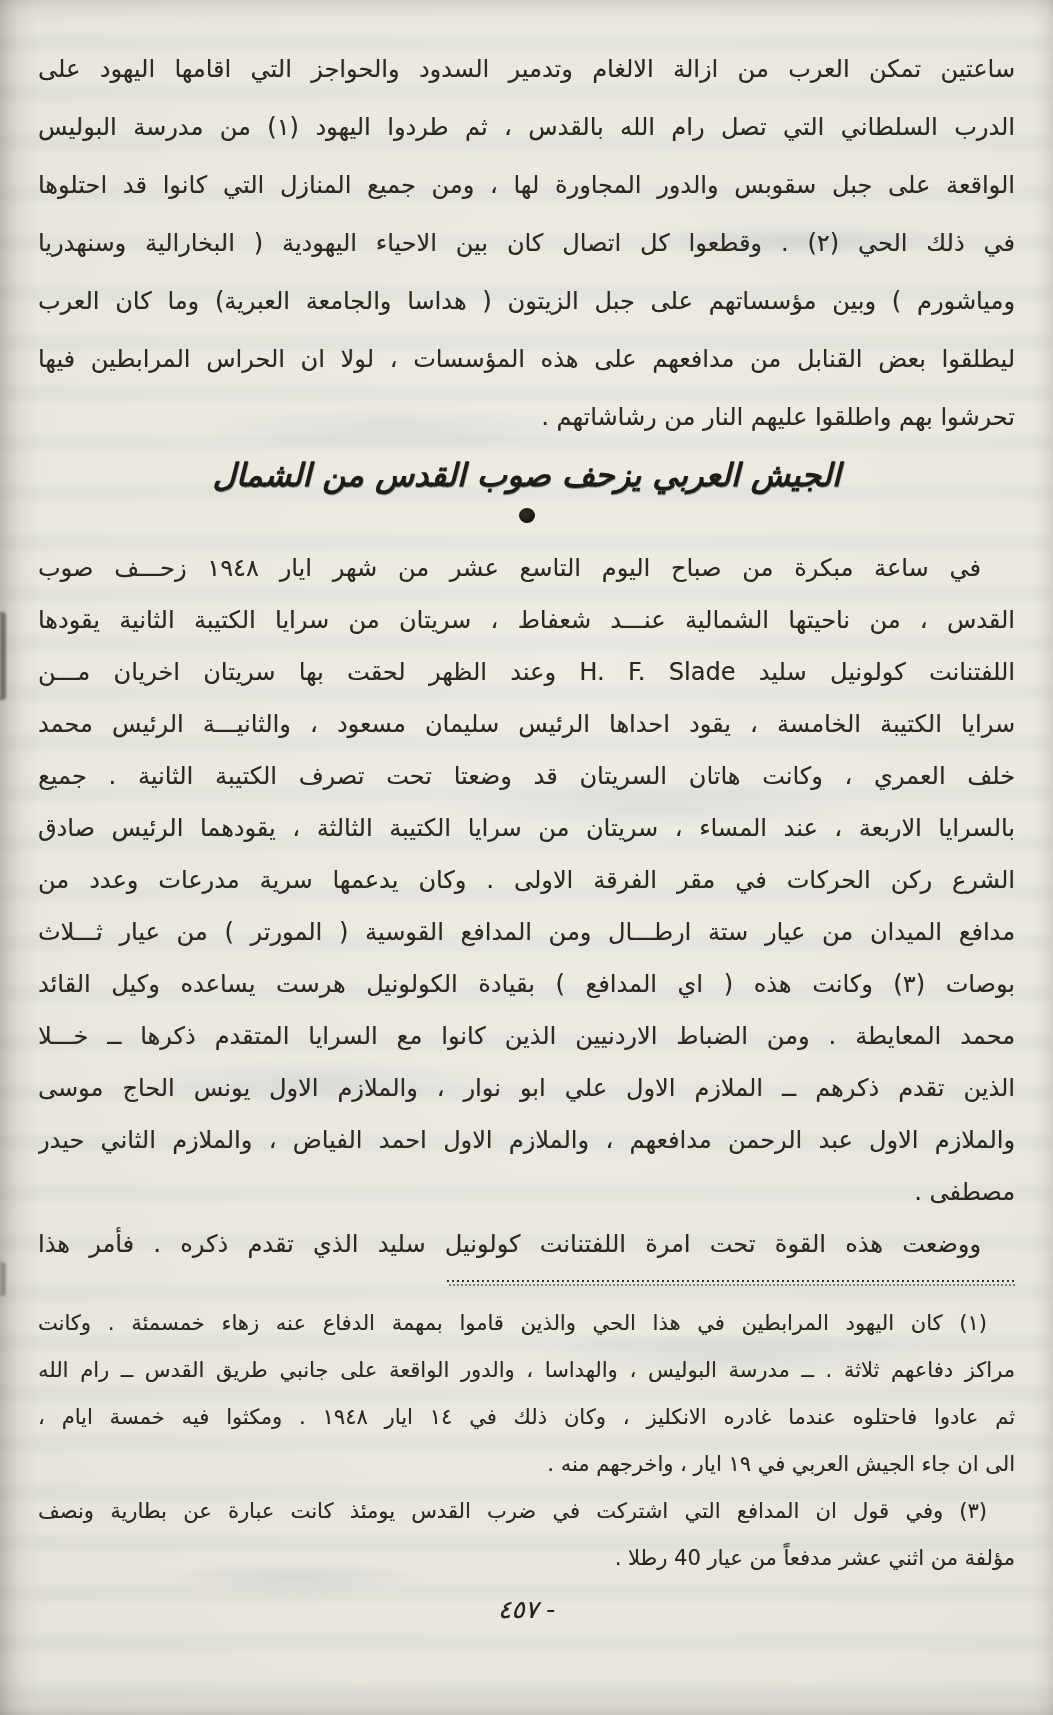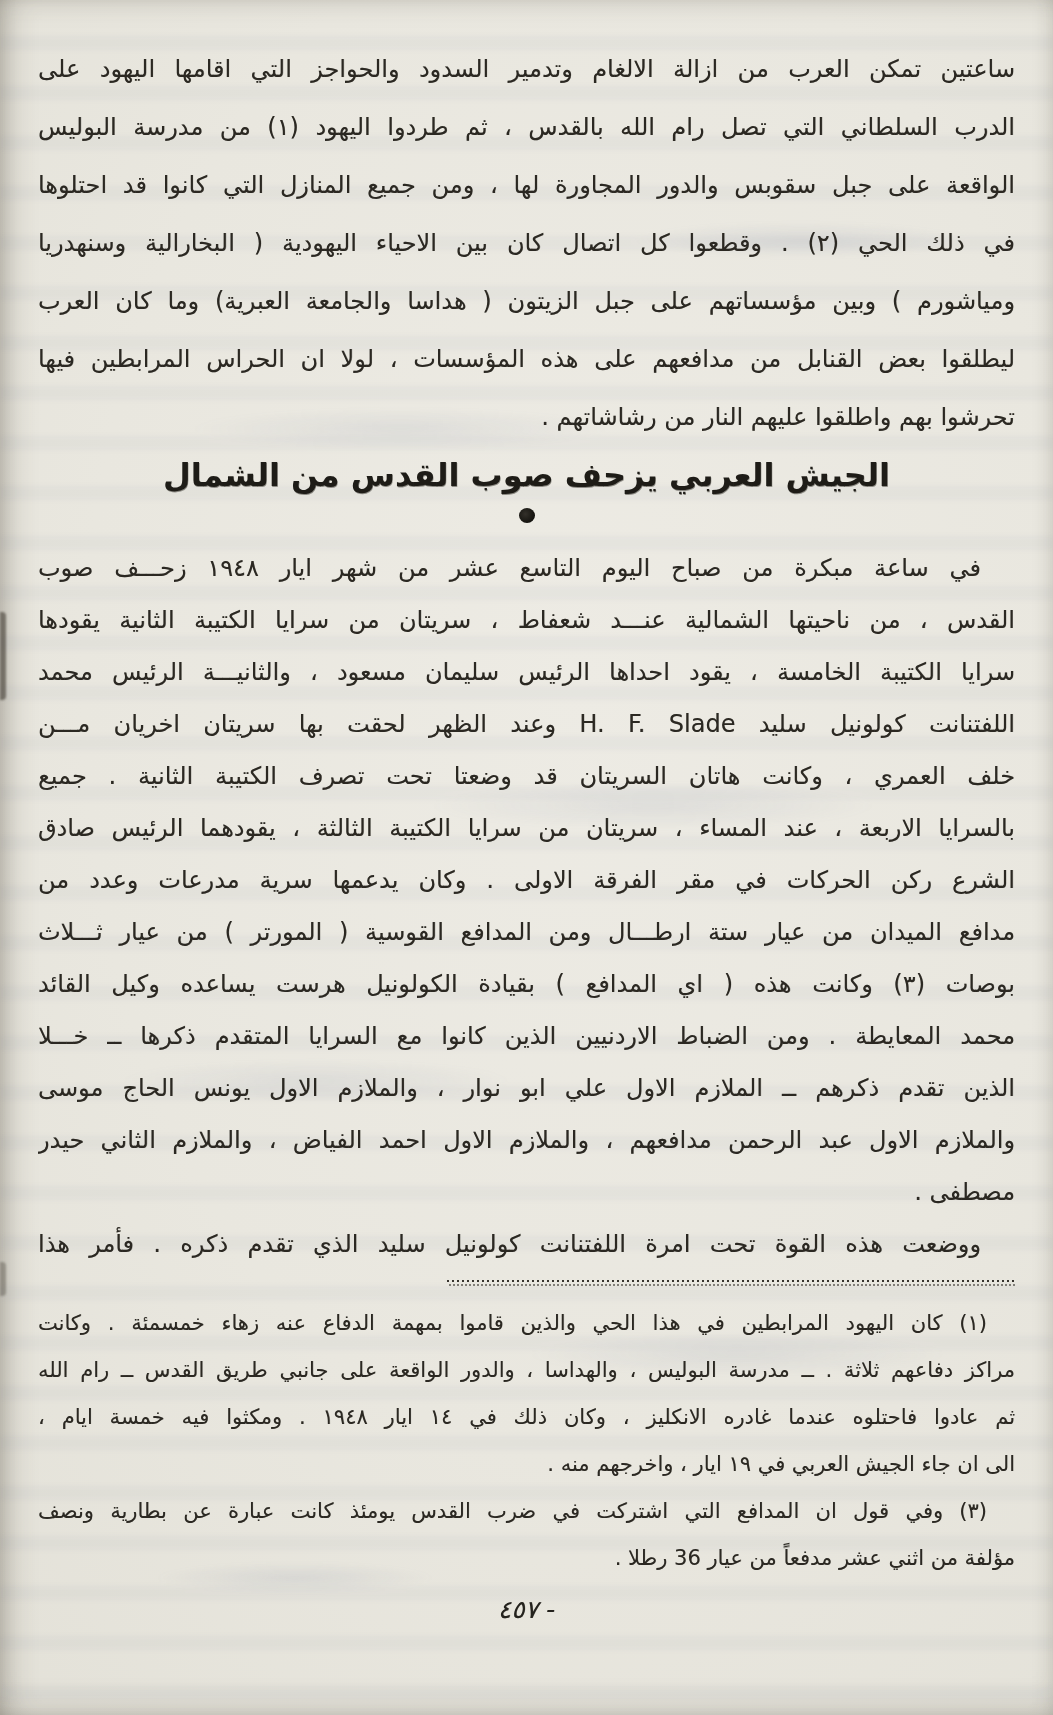--- a/index.html
+++ b/index.html
@@ -47,20 +47,21 @@
   .p1 .bl{line-height:58px;height:58px;}
   .p2 .bl{line-height:52px;height:52px;}
   .endline{text-align:right;text-align-last:right;}
   .indent{text-indent:34px;}
   .heading{
     margin-top:6px;
     font-size:32px;font-weight:bold;line-height:46px;height:46px;
     text-align:center;text-align-last:center;
     color:#1e1c17;
     text-shadow:.5px .5px 0 rgba(30,28,23,.45);
+    font-style:italic;
   }
   .ornament-row{margin-top:2px;line-height:30px;height:30px;text-align:center;text-align-last:center;}
   .dot{
     display:inline-block;width:16px;height:15px;border-radius:50%;
     background:radial-gradient(circle at 40% 40%, #33302a, #14130f 70%);
     vertical-align:middle;
   }
   .p2{margin-top:12px;}
   .p3 .bl{line-height:52px;height:52px;}
   .rule{
@@ -108,22 +109,22 @@
 
     <div class="heading">الجيش العربي يزحف صوب القدس من الشمال</div>
 
     <div class="ornament-row">
       <span class="dot"></span>
     </div>
 
     <div class="p2">
       <div class="bl indent">في ساعة مبكرة من صباح اليوم التاسع عشر من شهر ايار ١٩٤٨ زحـــف صوب</div>
       <div class="bl">القدس ، من ناحيتها الشمالية عنـــد شعفاط ، سريتان من سرايا الكتيبة الثانية يقودها</div>
+      <div class="bl">اللفتنانت كولونيل سليد H. F. Slade وعند الظهر لحقت بها سريتان اخريان مـــن</div>
       <div class="bl">سرايا الكتيبة الخامسة ، يقود احداها الرئيس سليمان مسعود ، والثانيـــة الرئيس محمد</div>
-      <div class="bl">اللفتنانت كولونيل سليد H. F. Slade وعند الظهر لحقت بها سريتان اخريان مـــن</div>
       <div class="bl">خلف العمري ، وكانت هاتان السريتان قد وضعتا تحت تصرف الكتيبة الثانية . جميع</div>
       <div class="bl">بالسرايا الاربعة ، عند المساء ، سريتان من سرايا الكتيبة الثالثة ، يقودهما الرئيس صادق</div>
       <div class="bl">الشرع ركن الحركات في مقر الفرقة الاولى . وكان يدعمها سرية مدرعات وعدد من</div>
       <div class="bl">مدافع الميدان من عيار ستة ارطـــال ومن المدافع القوسية ( المورتر ) من عيار ثـــلاث</div>
       <div class="bl">بوصات (٣) وكانت هذه ( اي المدافع ) بقيادة الكولونيل هرست يساعده وكيل القائد</div>
       <div class="bl">محمد المعايطة . ومن الضباط الاردنيين الذين كانوا مع السرايا المتقدم ذكرها ــ خـــلا</div>
       <div class="bl">الذين تقدم ذكرهم ــ الملازم الاول علي ابو نوار ، والملازم الاول يونس الحاج موسى</div>
       <div class="bl">والملازم الاول عبد الرحمن مدافعهم ، والملازم الاول احمد الفياض ، والملازم الثاني حيدر</div>
       <div class="bl endline">مصطفى .</div>
     </div>
@@ -138,20 +139,20 @@
       <div class="fn">
         <div class="bl indent">(١) كان اليهود المرابطين في هذا الحي والذين قاموا بمهمة الدفاع عنه زهاء خمسمئة . وكانت</div>
         <div class="bl">مراكز دفاعهم ثلاثة . ــ مدرسة البوليس ، والهداسا ، والدور الواقعة على جانبي طريق القدس ــ رام الله</div>
       </div>
       <div class="fn">
         <div class="bl">ثم عادوا فاحتلوه عندما غادره الانكليز ، وكان ذلك في ١٤ ايار ١٩٤٨ . ومكثوا فيه خمسة ايام ،</div>
         <div class="bl endline">الى ان جاء الجيش العربي في ١٩ ايار ، واخرجهم منه .</div>
       </div>
       <div class="fn">
         <div class="bl indent">(٣) وفي قول ان المدافع التي اشتركت في ضرب القدس يومئذ كانت عبارة عن بطارية ونصف</div>
-        <div class="bl endline">مؤلفة من اثني عشر مدفعاً من عيار 36 رطلا .</div>
+        <div class="bl endline">مؤلفة من اثني عشر مدفعاً من عيار 40 رطلا .</div>
       </div>
     </div>
 
     <div class="pagenum" dir="ltr">٤٥٧ -</div>
 
   </div>
 </div>
 
 </body></html>

